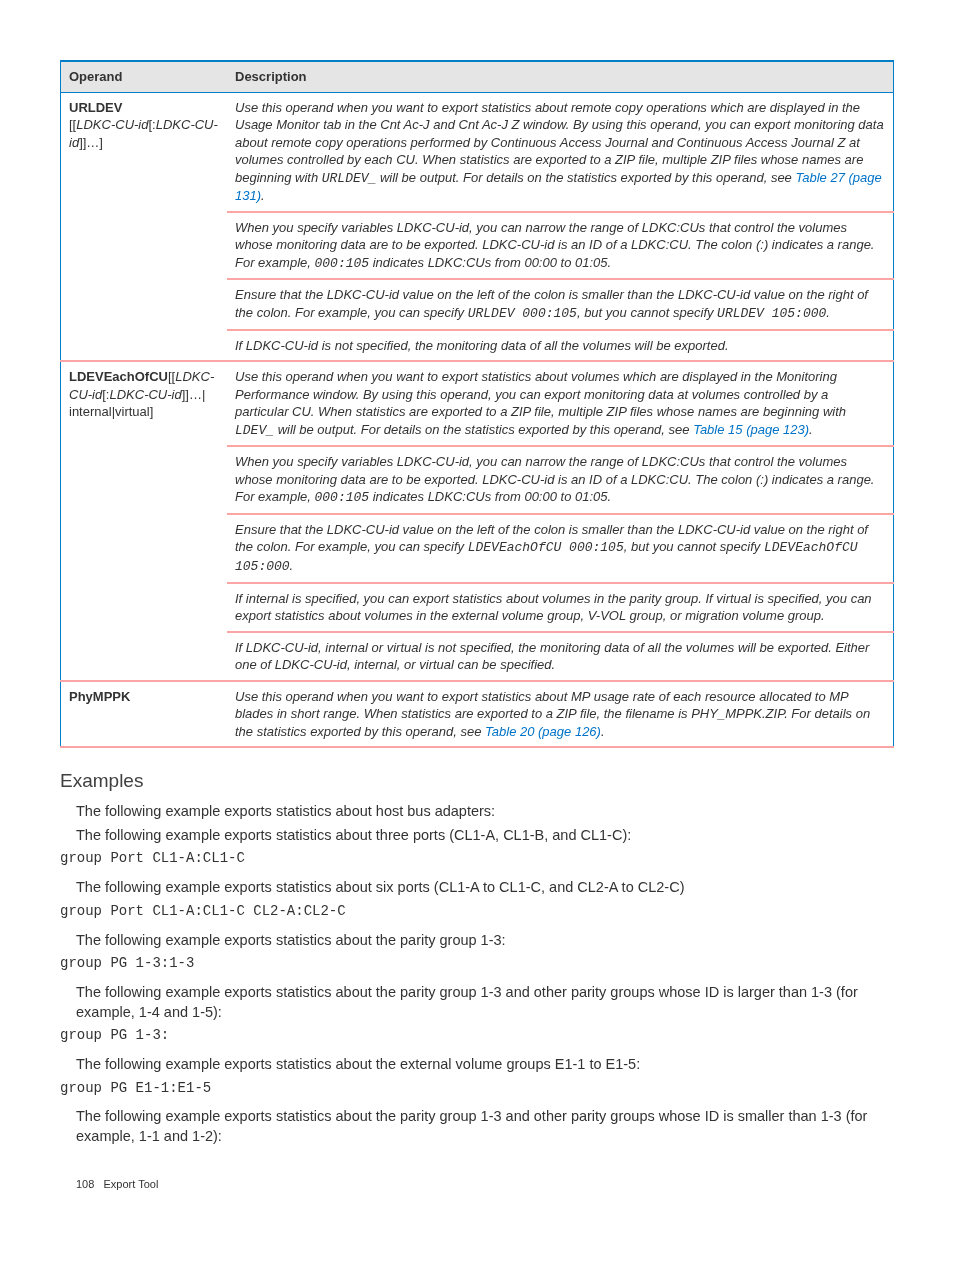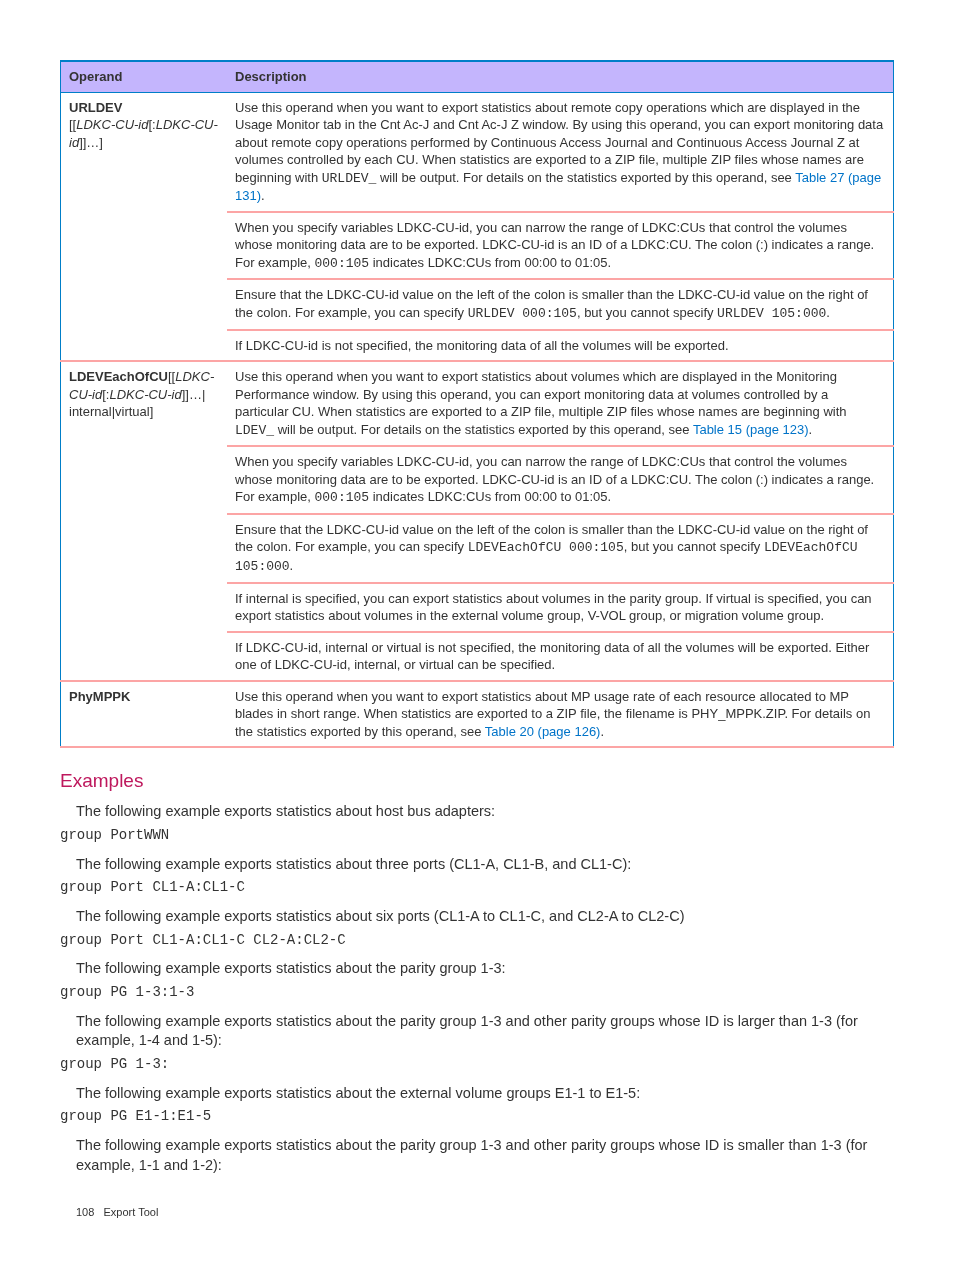--- a/index.html
+++ b/index.html
@@ -11,44 +11,44 @@
     max-width: 954px;
     box-sizing: border-box;
     line-height: 1.35;
   }
   table {
     border-collapse: collapse;
     width: 100%;
     margin-bottom: 20px;
   }
   th {
-    background: #c4b5fd;
+    background: #e5e5e5;
     border-top: 2px solid #007ec8;
     border-bottom: 1px solid #007ec8;
     text-align: left;
     padding: 6px 8px;
     font-weight: bold;
     font-size: 13px;
   }
   td {
     border-bottom: 2px solid #fca5a5;
     padding: 6px 8px;
     vertical-align: top;
     font-size: 13px;
   }
   table { border-left: 1px solid #007ec8; border-right: 1px solid #007ec8; border-bottom: 1px solid #007ec8; }
   .operand-col { width: 150px; }
   .bold { font-weight: bold; }
   .italic { font-style: italic; }
   .mono { font-family: "Courier New", monospace; font-size: 13px; }
   .link { color: #0073c8; }
-  p.desc-para { margin: 0 0 8px 0; }
+  p.desc-para { margin: 0 0 8px 0; font-style: italic; }
   p.desc-para:last-child { margin-bottom: 0; }
   h3.examples {
-    color: #be185d;
+    color: #404040;
     font-weight: normal;
     font-size: 19px;
     margin: 10px 0 8px 0;
     font-family: "Helvetica Neue", Helvetica, Arial, sans-serif;
   }
   .body-text { font-size: 14.5px; margin: 4px 16px; }
   .code-line { font-family: "Courier New", monospace; font-size: 14px; margin: 4px 0 10px 0; }
   .footer { font-size: 11px; margin-top: 30px; margin-left: 16px; }
 </style>
 </head>
@@ -126,21 +126,20 @@
         <p class="desc-para"><span>Use this operand when you want to export statistics about MP usage rate of each resource allocated to MP blades in short range. When statistics are exported to a ZIP file, the filename is PHY_MPPK.ZIP. For details on the statistics exported by this operand, see </span><span class="link">Table 20 (page 126)</span><span>.</span></p>
       </td>
     </tr>
   </tbody>
 </table>
 
 <h3 class="examples">Examples</h3>
 
 <div>
   <p class="body-text">The following example exports statistics about host bus adapters:</p>
-  <p class="code-line">group PortWWN</p>
 </div>
 <div>
   <p class="body-text">The following example exports statistics about three ports (CL1-A, CL1-B, and CL1-C):</p>
   <p class="code-line">group Port CL1-A:CL1-C</p>
 </div>
 <div>
   <p class="body-text">The following example exports statistics about six ports (CL1-A to CL1-C, and CL2-A to CL2-C)</p>
   <p class="code-line">group Port CL1-A:CL1-C CL2-A:CL2-C</p>
 </div>
 <div>

